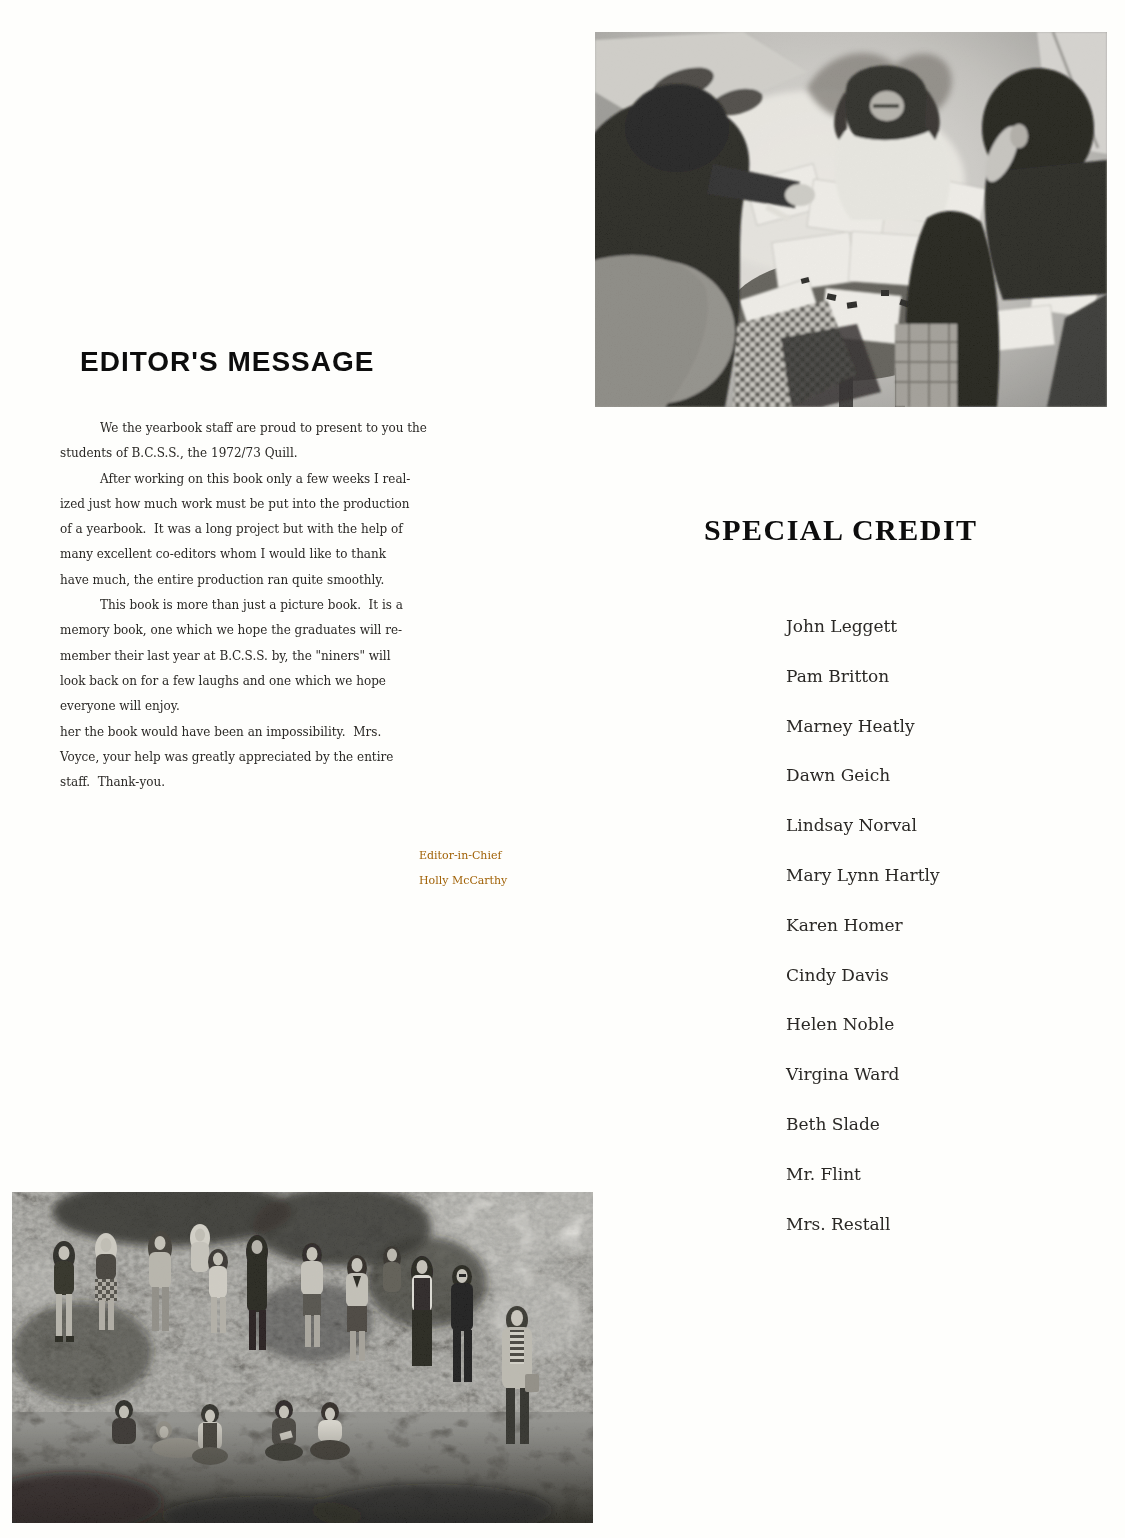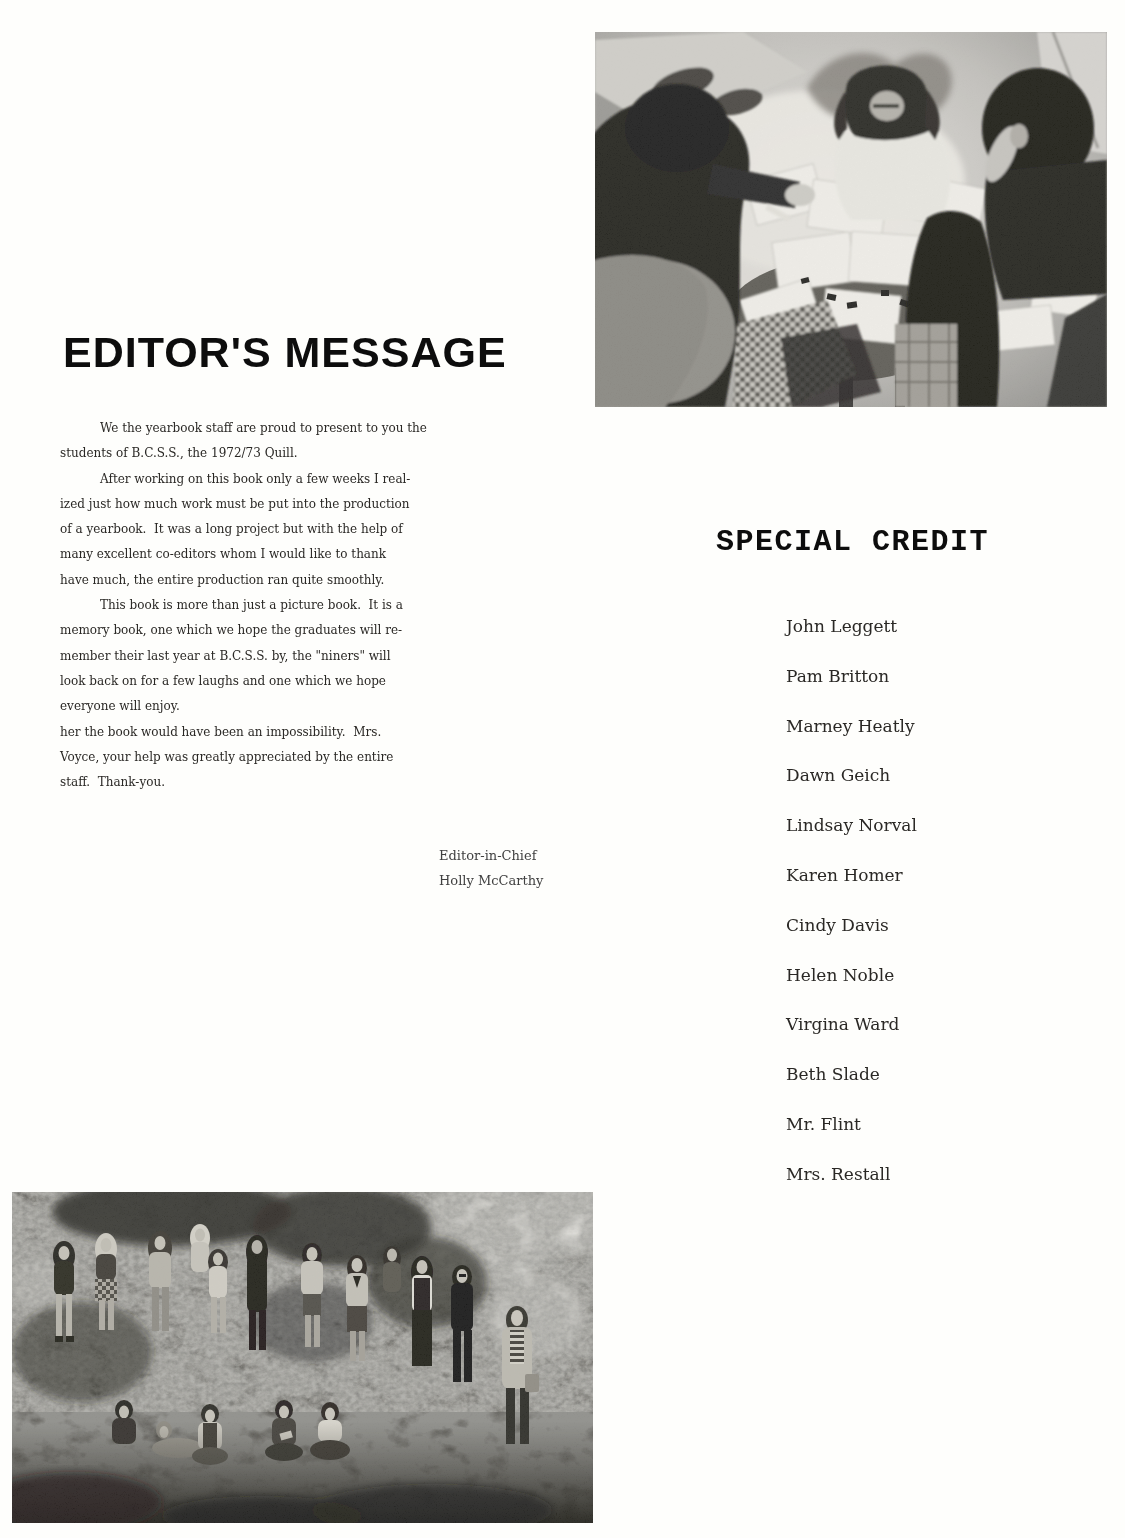--- a/index.html
+++ b/index.html
@@ -10,38 +10,38 @@
     background:#fefefc;
     color:#242220;
     font-family:"DejaVu Serif", serif;
     overflow:hidden;
   }
   .photo{position:absolute;margin:0;padding:0;}
   .photo svg{display:block;width:100%;height:100%;}
   .photo-top{left:595px;top:32px;width:512px;height:375px;}
   .photo-bottom{left:12px;top:1192px;width:581px;height:331px;}
   .em-heading{
-    position:absolute;left:63px;top:331px;margin:0;
+    position:absolute;left:63px;top:331px;margin:17px;
     font-family:"Liberation Sans", sans-serif;font-weight:700;
-    font-size:43px;letter-spacing:1px;line-height:1;
+    font-size:28px;letter-spacing:1px;line-height:1;
     color:#0d0d0d;white-space:nowrap;
   }
   .em-body{
     position:absolute;left:60px;top:416px;width:510px;
     font-size:12px;line-height:25.3px;color:#2a2825;
   }
   .msg-line{white-space:pre;}
   .msg-line.first{text-indent:40px;}
   .signature{
     position:absolute;left:419px;top:843px;
-    font-size:13px;line-height:25.3px;color:#404040;margin-left:20px;
+    font-size:11px;line-height:25.3px;color:#a16207;
   }
   .sc-heading{
-    position:absolute;left:704px;top:515px;margin:12px;
-    font-family:Liberation Mono, monospace;font-weight:700;
+    position:absolute;left:704px;top:515px;margin:0;
+    font-family:Liberation Serif, serif;font-weight:700;
     font-size:30px;letter-spacing:1.5px;line-height:1;
     color:#0d0d0d;white-space:nowrap;
   }
   .sc-names{
     position:absolute;left:778px;top:607px;margin:8px;padding:0;
     list-style:none;font-size:17px;color:#2a2825;
   }
   .sc-name{height:49.8px;line-height:22px;white-space:pre;}
 </style>
 </head>
@@ -220,20 +220,21 @@
 
       <li class="sc-name">Pam Britton</li>
 
       <li class="sc-name">Marney Heatly</li>
 
 
       <li class="sc-name">Dawn Geich</li>
 
       <li class="sc-name">Lindsay Norval</li>
 
+      <li class="sc-name">Mary Lynn Hartly</li>
 
       <li class="sc-name">Karen Homer</li>
 
       <li class="sc-name">Cindy Davis</li>
 
       <li class="sc-name">Helen Noble</li>
 
       <li class="sc-name">Virgina Ward</li>
 
       <li class="sc-name">Beth Slade</li>

